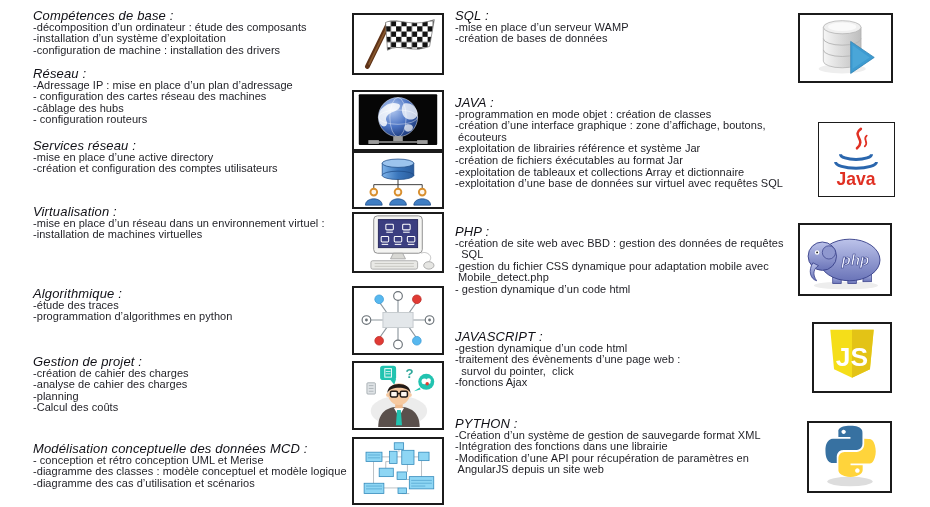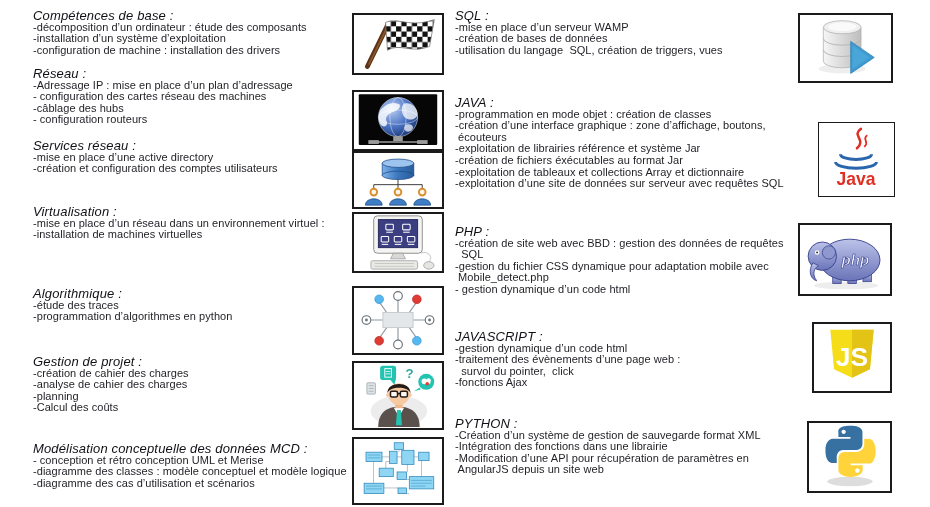--- a/index.html
+++ b/index.html
@@ -79,31 +79,30 @@
         <div class="sec-line">- conception et rétro conception UML et Merise</div>
         <div class="sec-line">-diagramme des classes : modèle conceptuel et modèle logique</div>
         <div class="sec-line">-diagramme des cas d’utilisation et scénarios</div>
       </div>
     </div>
   <div id="right-col">
       <div class="section" style="top: 10px;">
         <div class="sec-title">SQL :</div>
         <div class="sec-line">-mise en place d’un serveur WAMP</div>
         <div class="sec-line">-création de bases de données</div>
-        <div class="sec-line">-utilisation du langage  SQL, création de triggers, vues</div>
       </div>
       <div class="section" style="top: 97px;">
         <div class="sec-title">JAVA :</div>
         <div class="sec-line">-programmation en mode objet : création de classes</div>
         <div class="sec-line">-création d’une interface graphique : zone d’affichage, boutons,</div>
         <div class="sec-line"> écouteurs</div>
         <div class="sec-line">-exploitation de librairies référence et système Jar</div>
         <div class="sec-line">-création de fichiers éxécutables au format Jar</div>
         <div class="sec-line">-exploitation de tableaux et collections Array et dictionnaire</div>
-        <div class="sec-line">-exploitation d’une site de données sur serveur avec requêtes SQL</div>
+        <div class="sec-line">-exploitation d’une base de données sur virtuel avec requêtes SQL</div>
       </div>
       <div class="section" style="top: 226px;">
         <div class="sec-title">PHP :</div>
         <div class="sec-line">-création de site web avec BBD : gestion des données de requêtes</div>
         <div class="sec-line">  SQL</div>
         <div class="sec-line">-gestion du fichier CSS dynamique pour adaptation mobile avec</div>
         <div class="sec-line"> Mobile_detect.php</div>
         <div class="sec-line">- gestion dynamique d’un code html</div>
       </div>
       <div class="section" style="top: 331px;">

